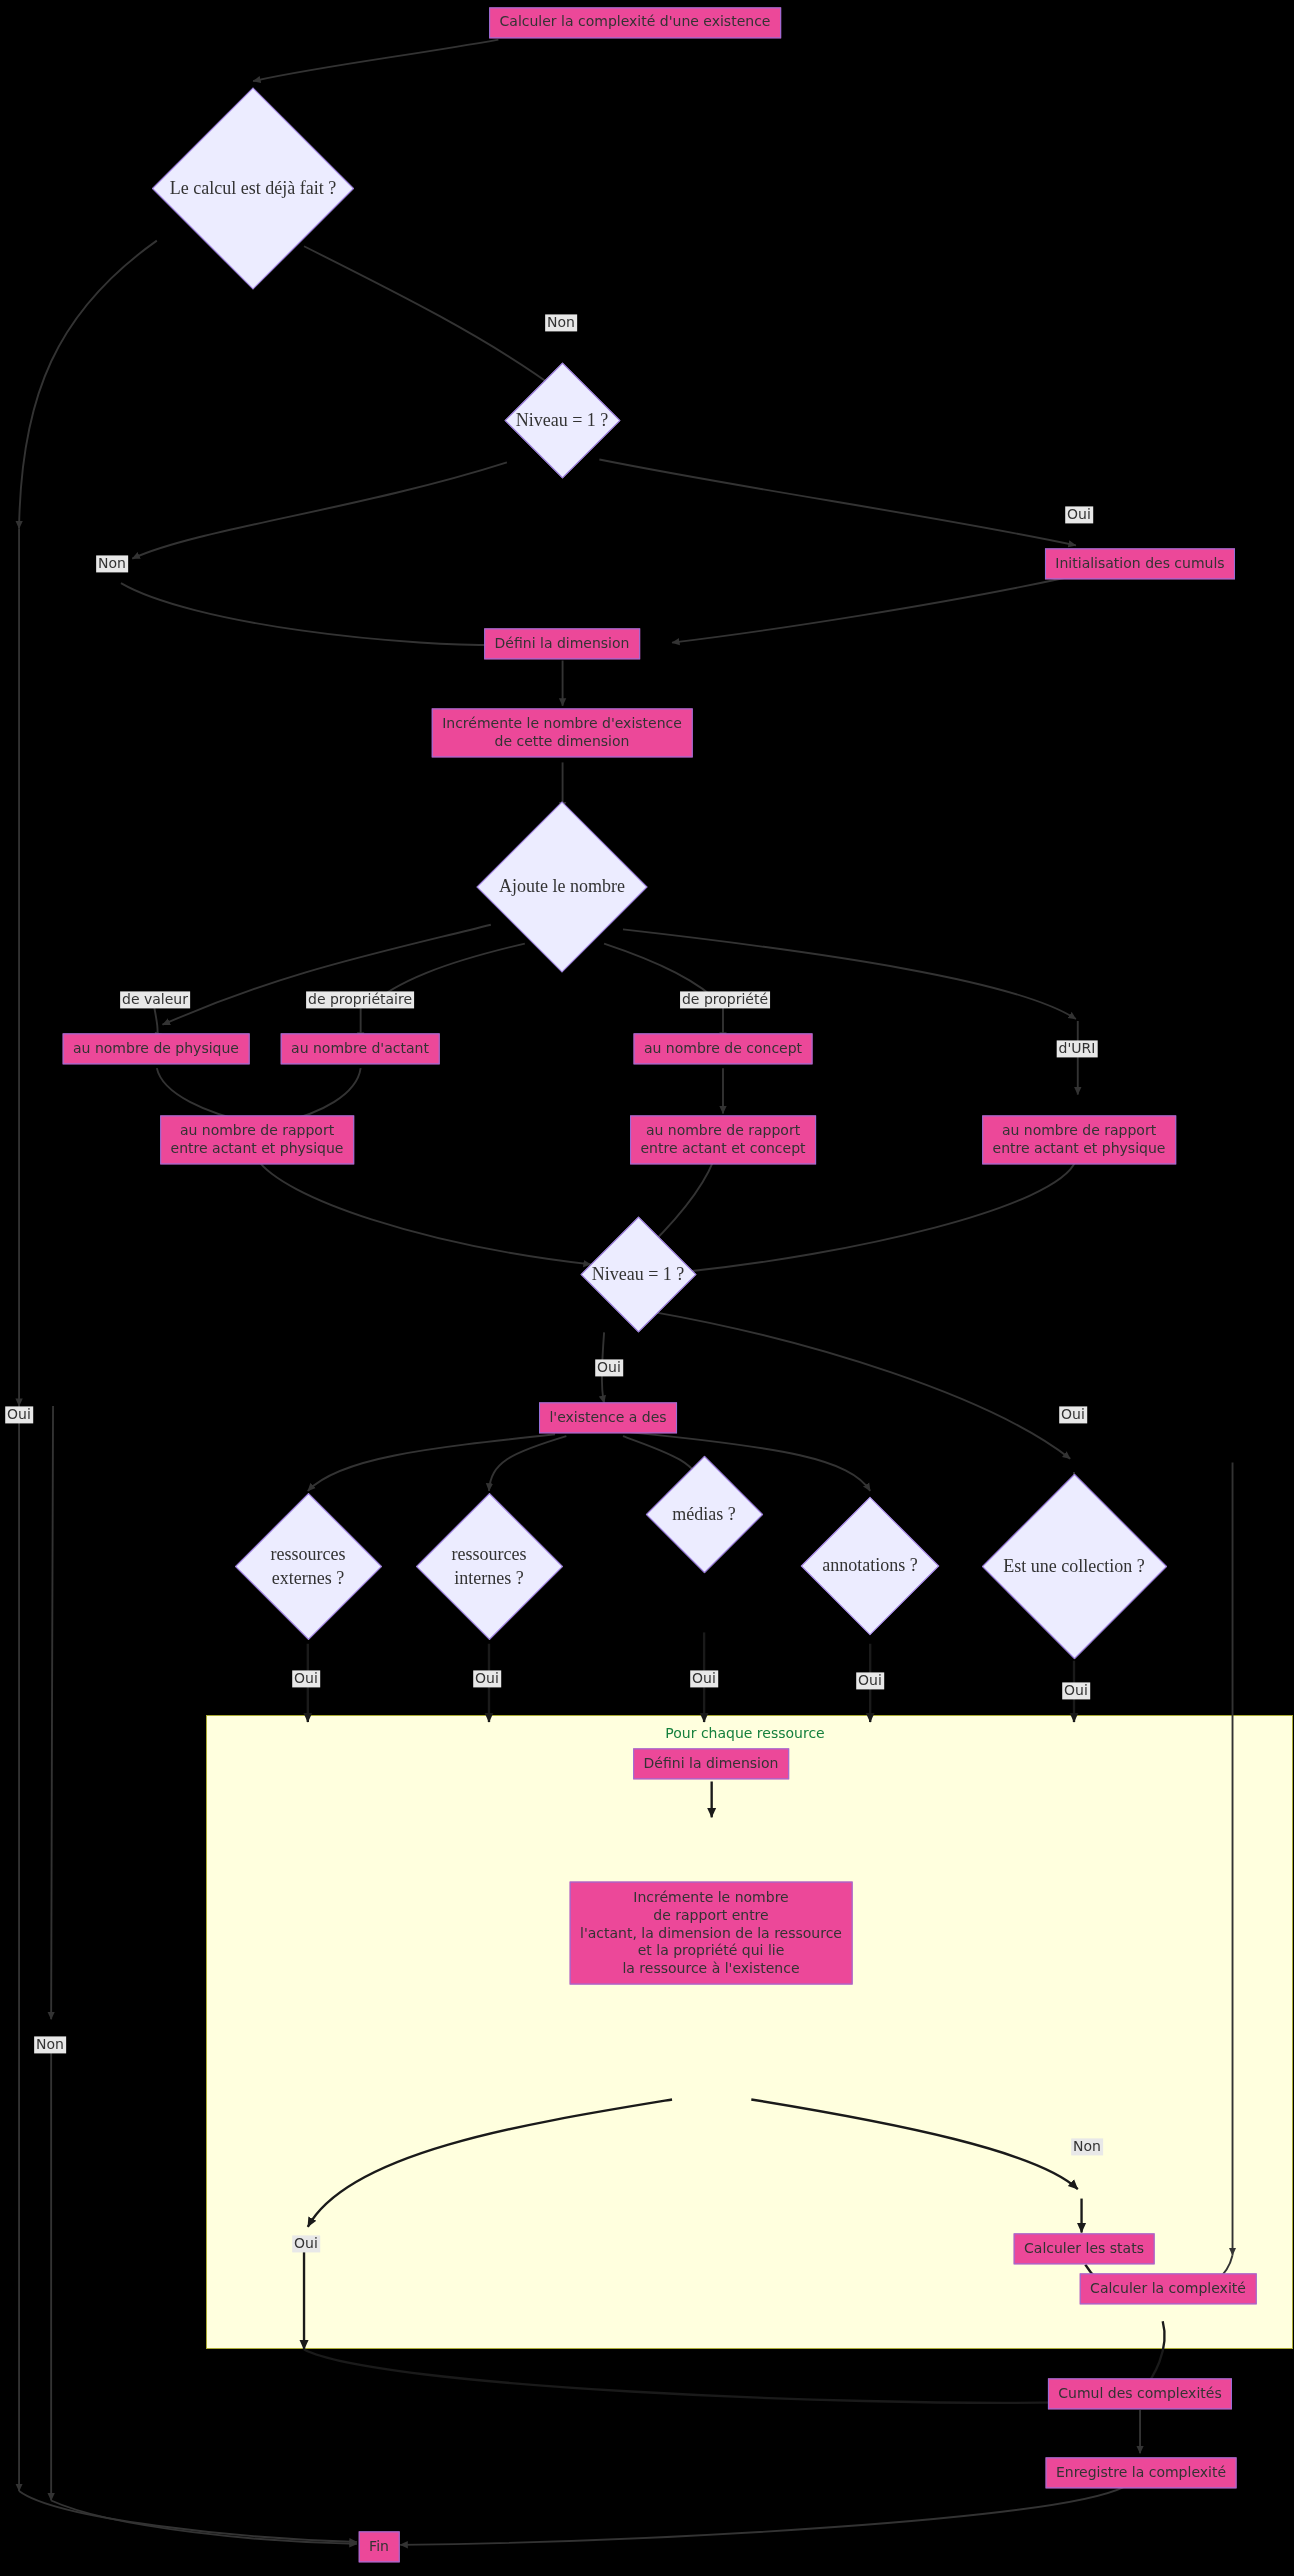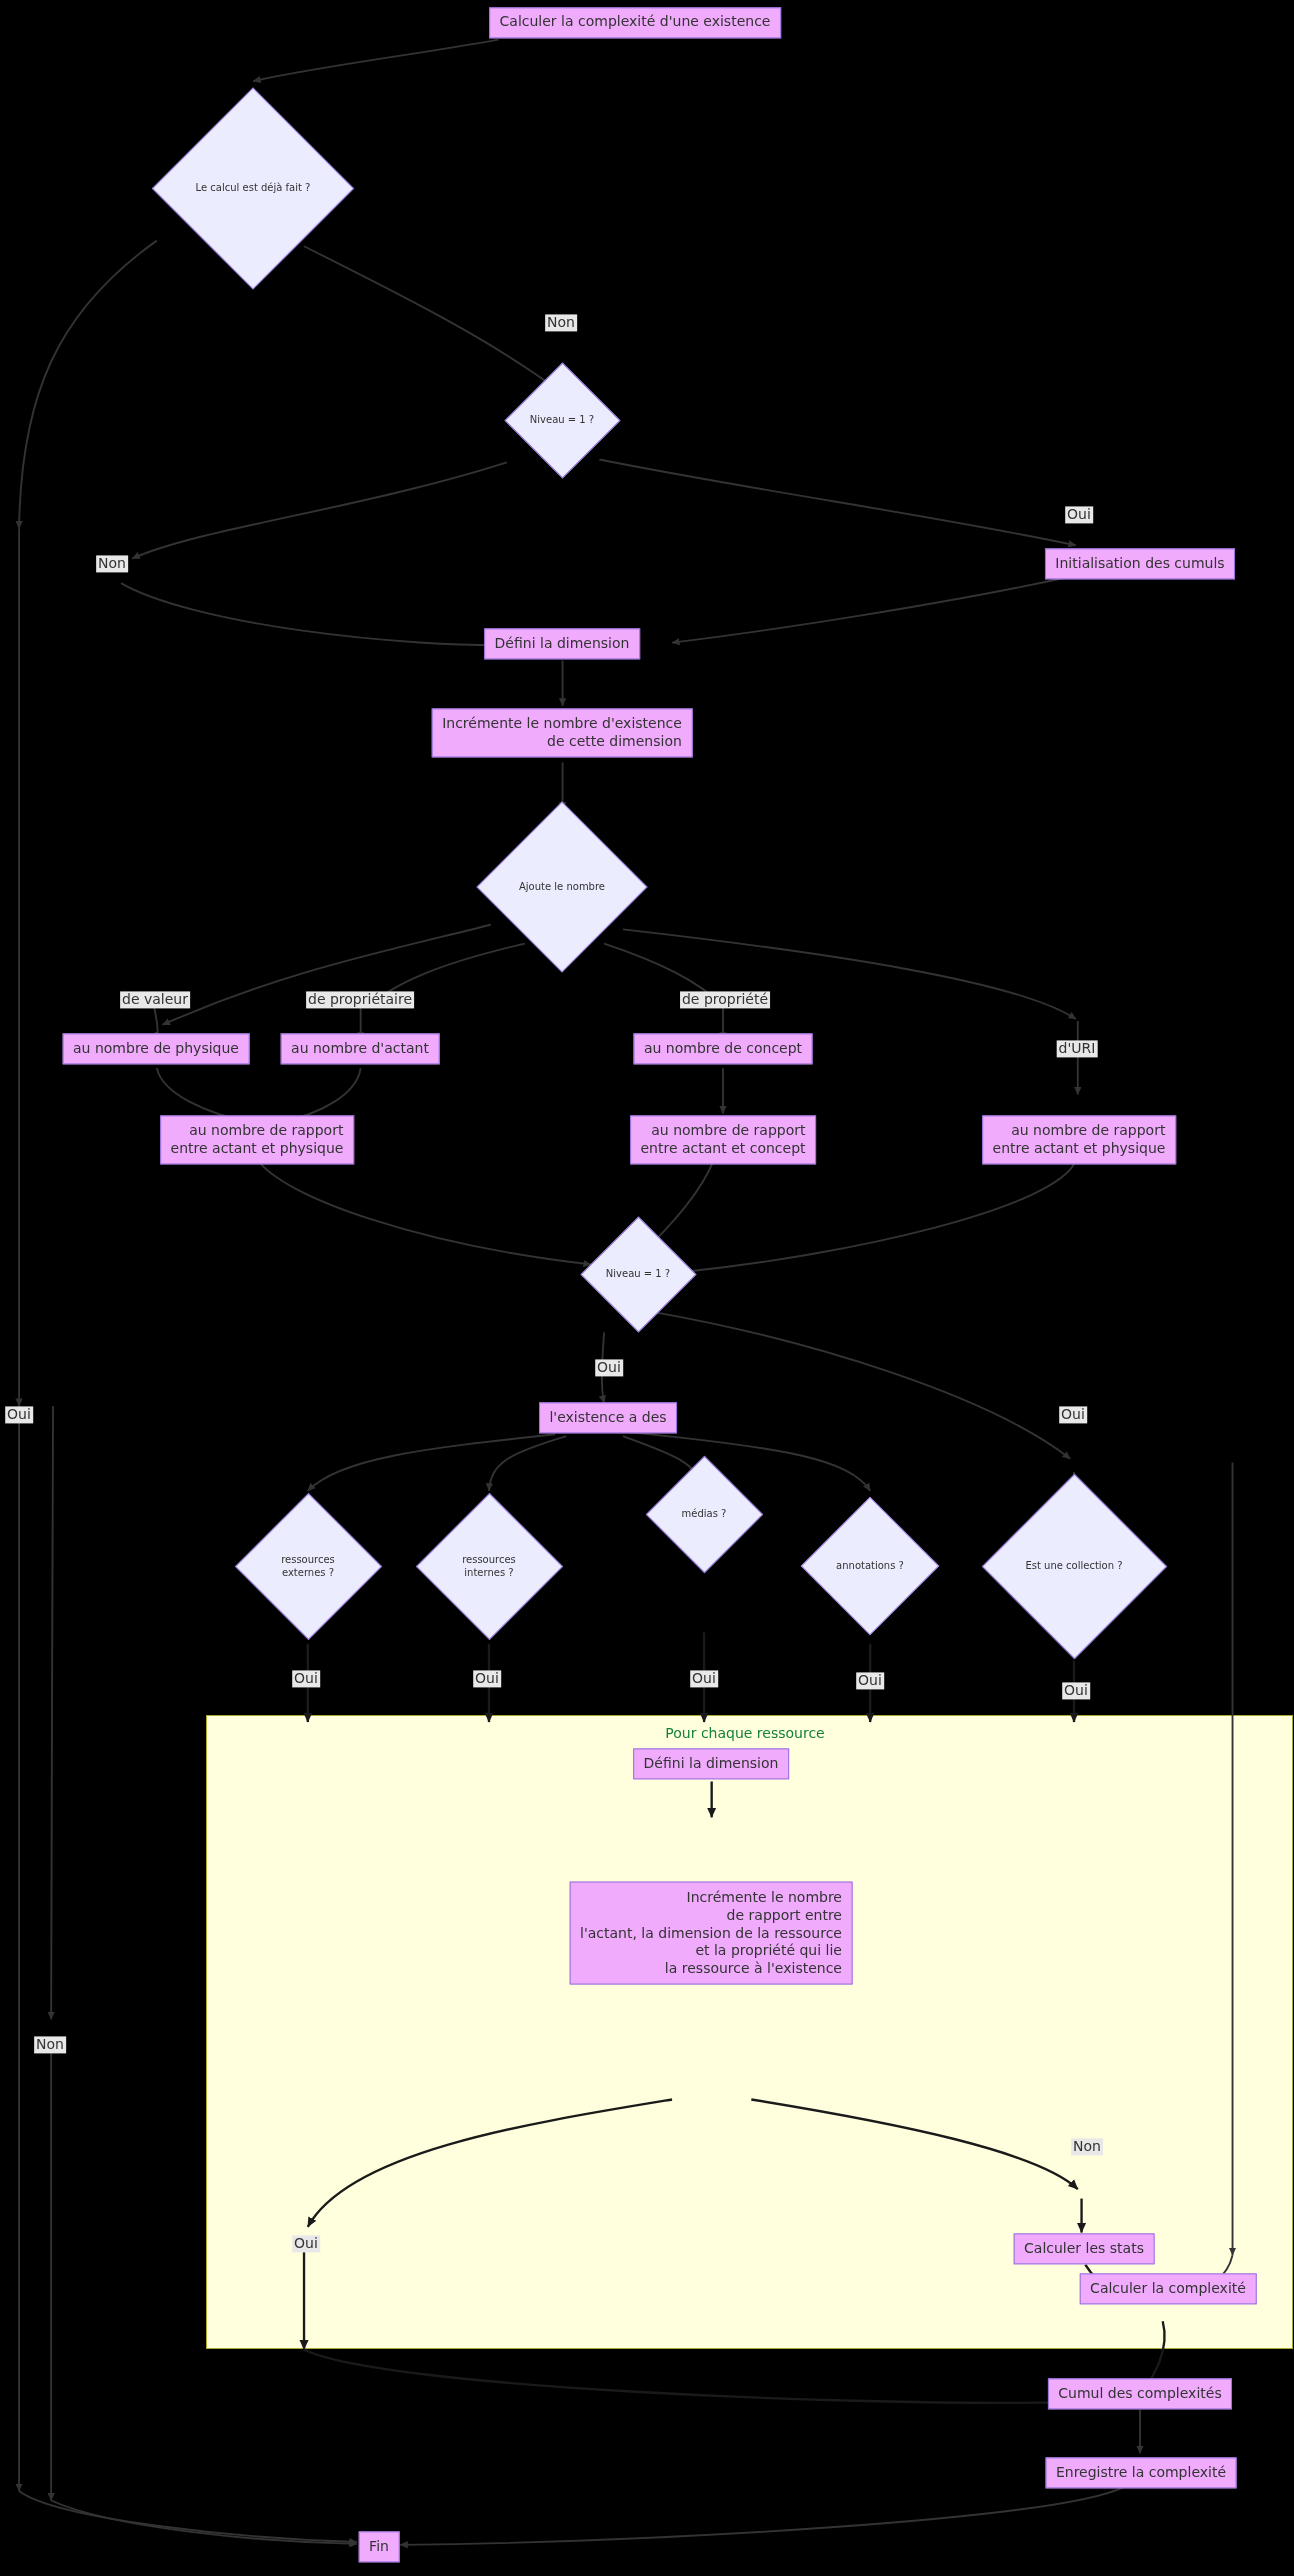--- a/index.html
+++ b/index.html
@@ -41,40 +41,41 @@
   }
   .node {
     position: absolute;
     transform: translate(-50%, -50%);
     display: flex;
     align-items: center;
     justify-content: center;
     box-sizing: border-box;
   }
   .node-rect {
-    background: #f0abfc;
+    background: #ec4899;
     border: 0.9px solid #9370db;
     color: #333333;
     font-size: 14px;
     line-height: 1.28;
-    text-align: right;
+    text-align: center;
     padding: 5.7px 9.4px;
     white-space: pre;
   }
   .node-diamond {
     color: #333333;
-    font-size: 10px;
+    font-size: 18px;
     line-height: 1.28;
     text-align: center;
     white-space: pre;
     position: absolute;
     transform: translate(-50%, -50%);
     display: flex;
     align-items: center;
     justify-content: center;
+    font-family: Liberation Serif, serif;
   }
   .node-diamond .dia-shape {
     position: absolute;
     left: 50%;
     top: 50%;
     transform: translate(-50%, -50%) rotate(45deg);
     background: #ececff;
     border: 0.9px solid #9370db;
     box-sizing: border-box;
   }

